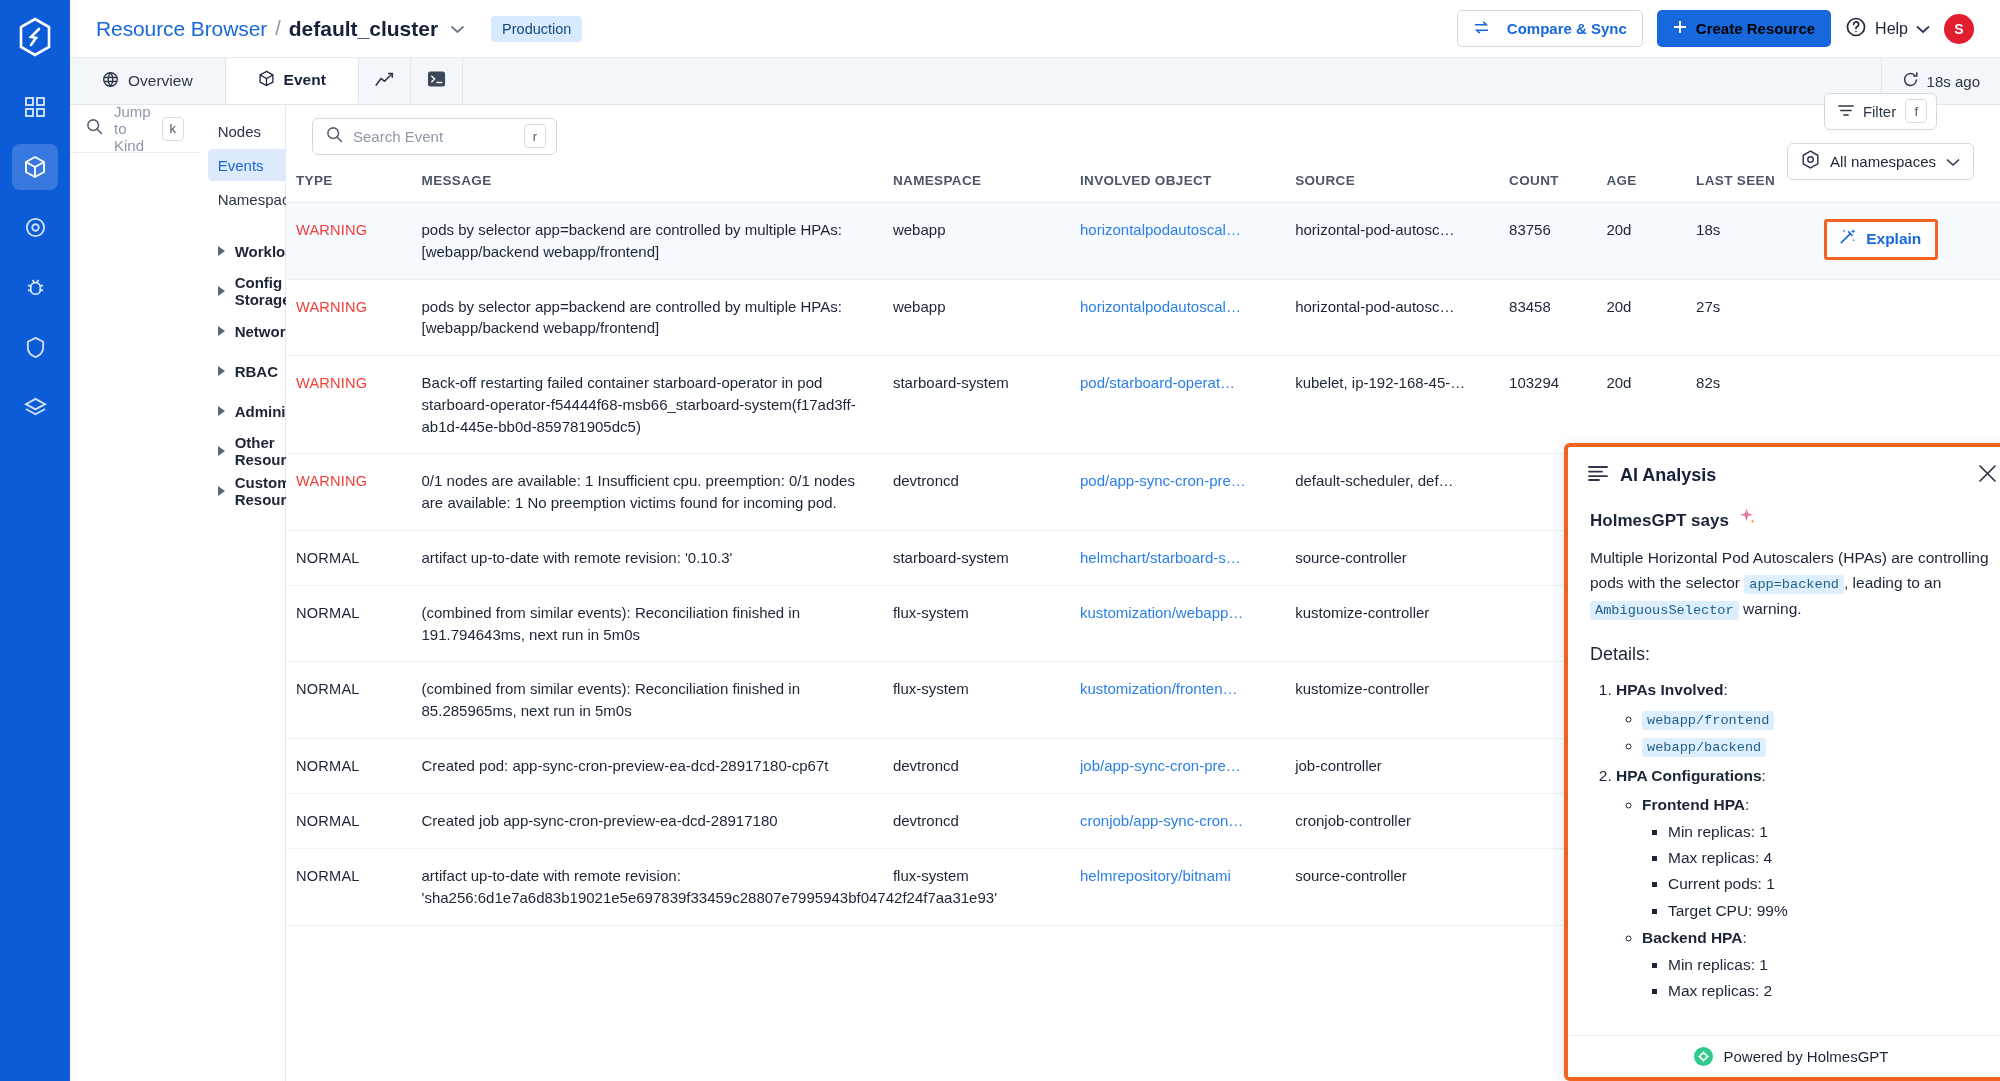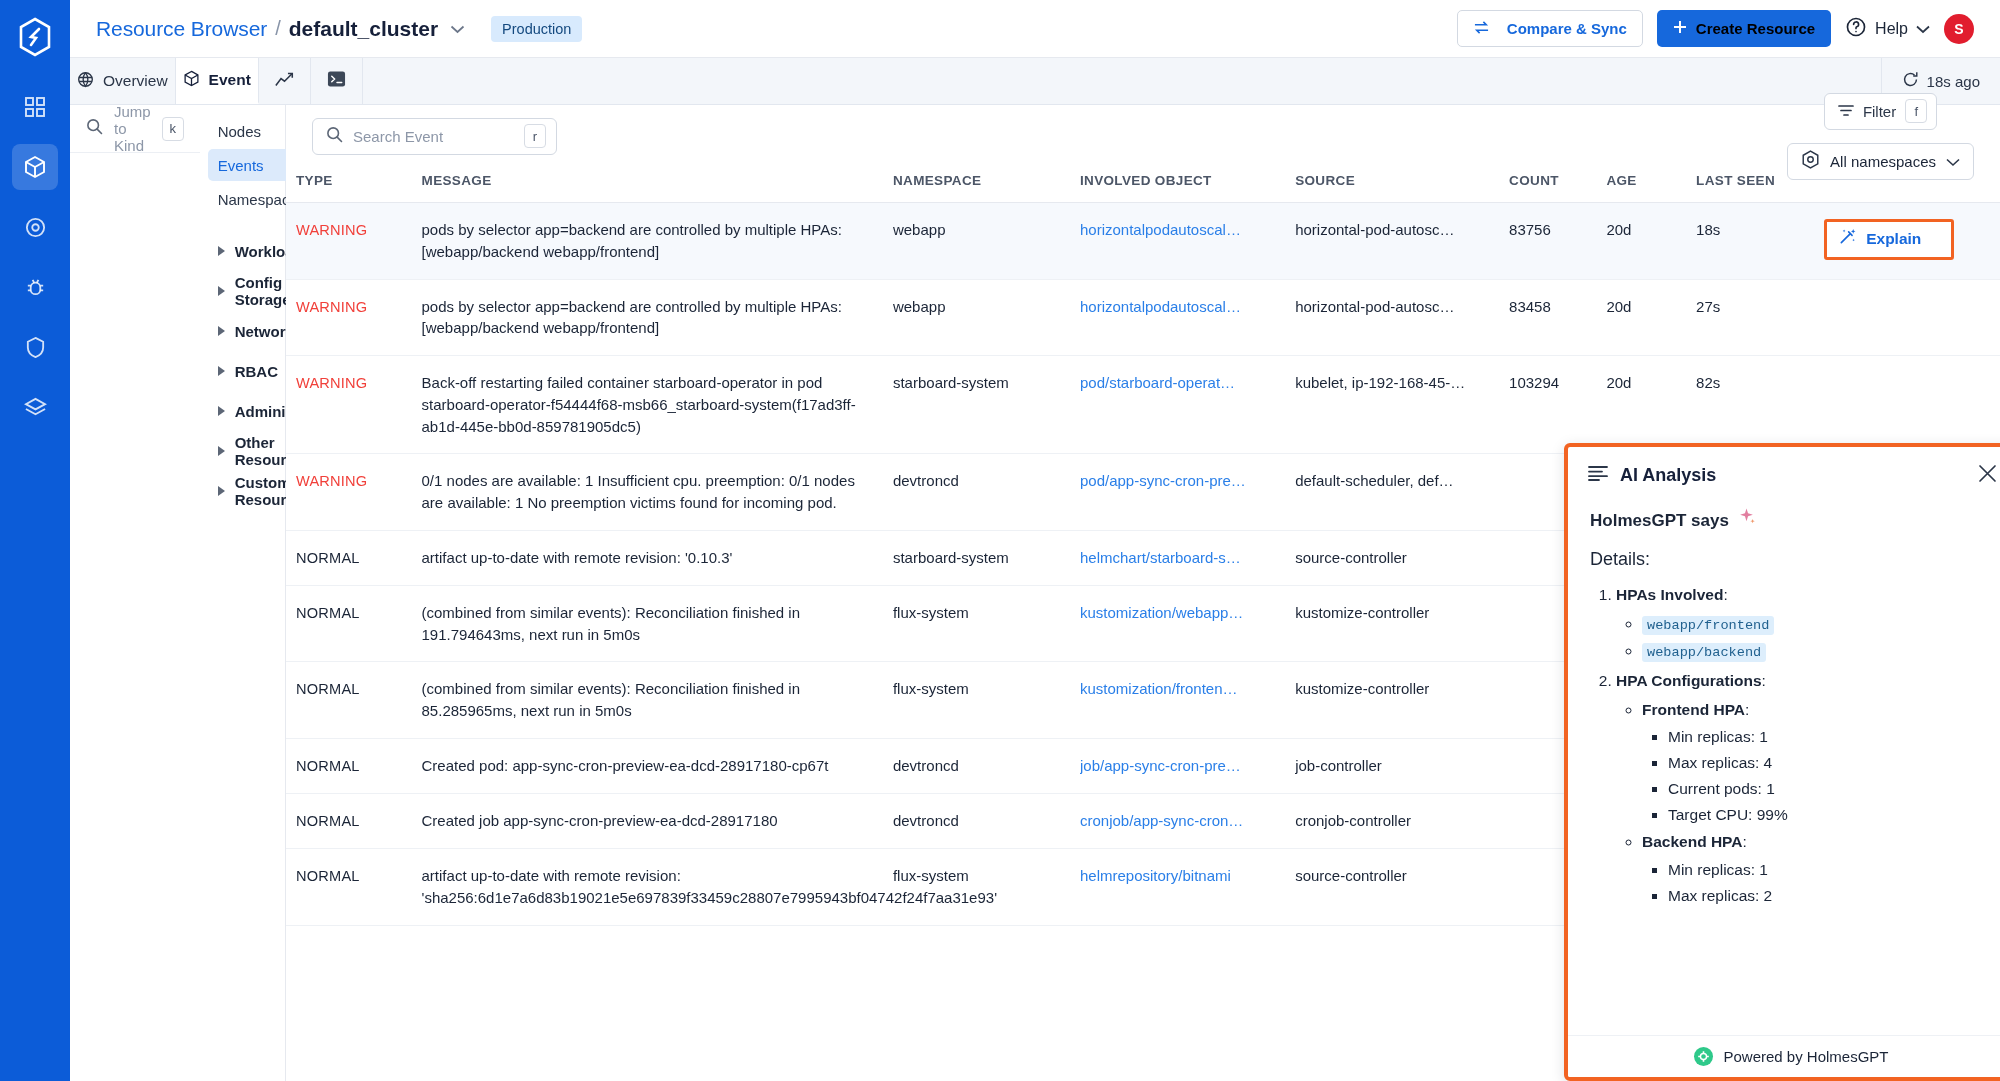--- a/index.html
+++ b/index.html
@@ -60,21 +60,21 @@
     width: 30px; height: 30px; border-radius: 50%; background: #e11d2e; color: #fff;
     display: flex; align-items: center; justify-content: center; font-size: 14px; font-weight: bold;
   }
 
   
   .tabbar {
     height: 47px; display: flex; align-items: stretch; background: #f3f6fa;
     border-bottom: 1px solid #e2e7ef; flex-shrink: 0;
   }
   .tab {
-    display: flex; align-items: center; gap: 9px; padding: 0 7px; font-size: 15.5px;
+    display: flex; align-items: center; gap: 9px; padding: 0 32px; font-size: 15.5px;
     color: #2b3648; border-right: 1px solid #e2e7ef; background: transparent;
   }
   .tab.active { background: #fff; color: #16203a; font-weight: bold; border-bottom: 2px solid #fff; }
   .tab.icon-only { padding: 0 16px; }
   .refresh {
     margin-left: auto; display: flex; align-items: center; gap: 8px;
     padding: 0 20px; font-size: 15px; color: #2b3648; border-left: 1px solid #e2e7ef;
   }
 
   
@@ -139,21 +139,21 @@
     border-bottom: 1px solid #eef1f5; line-height: 1.45;
   }
   tbody tr.sel td { background: #f6f9fd; }
   .warn { color: #f1403a; font-size: 14.6px; letter-spacing: .2px; }
   .norm { color: #1b2537; font-size: 14.6px; letter-spacing: .2px; }
   .lnk { color: #2a7fe8; white-space: nowrap; overflow: hidden; text-overflow: ellipsis; display:block; }
   .ell { white-space: nowrap; overflow: hidden; text-overflow: ellipsis; display:block; }
   .explain-cell { padding-right: 16px; }
   .explain-box {
     border: 3px solid #f26322; border-radius: 3px; display: inline-flex; align-items: center;
-    gap: 9px; padding: 5px 30px 5px 11px; background: #fff;
+    gap: 9px; padding: 5px 14px 5px 11px; background: #fff;
   }
   .explain-box .lbl { color: #1668dc; font-size: 15.5px; font-weight: bold; }
 
   
   col.c-type { width: 98px; }
   col.c-msg  { width: 368px; }
   col.c-ns   { width: 146px; }
   col.c-obj  { width: 168px; }
   col.c-src  { width: 167px; }
   col.c-cnt  { width: 76px; }
@@ -667,20 +667,21 @@
       <div class="ai-says">
         <span>HolmesGPT says</span>
         <span>
           <svg width="19" height="19" viewBox="0 0 20 20">
               <path d="M10 1.5 l1.6 5.1 5.1 1.6 -5.1 1.6 -1.6 5.1 -1.6 -5.1 -5.1 -1.6 5.1 -1.6z" fill="#e27fa0"></path>
               <path d="M16.4 12.6l.6 1.7 1.7.6-1.7.6-.6 1.7-.6-1.7-1.7-.6 1.7-.6z" fill="#f09a6e"></path>
             </svg>
         </span>
       </div>
 
+      <div class="ai-p"><span>Multiple Horizontal Pod Autoscalers (HPAs) are controlling pods with the selector </span><code>app=backend</code><span>, leading to an </span><code>AmbiguousSelector</code><span> warning.</span></div>
 
       <div class="ai-details-h">Details:</div>
 
       <ol class="lvl1">
         <li>
           <b>HPAs Involved</b>:
           <ul class="lvl2">
             <li><code>webapp/frontend</code></li>
             <li><code>webapp/backend</code></li>
           </ul>

